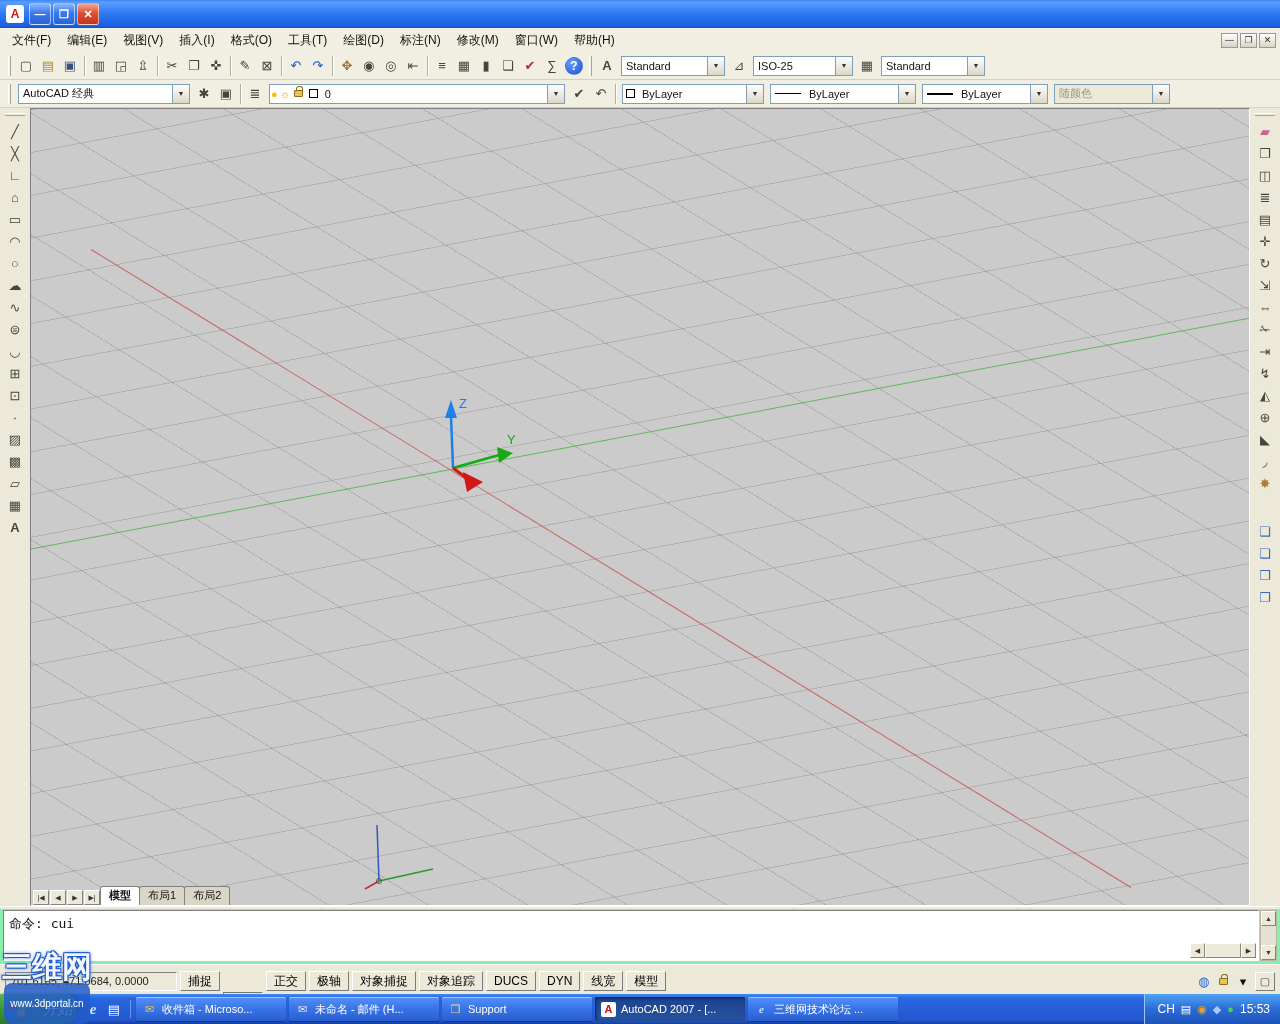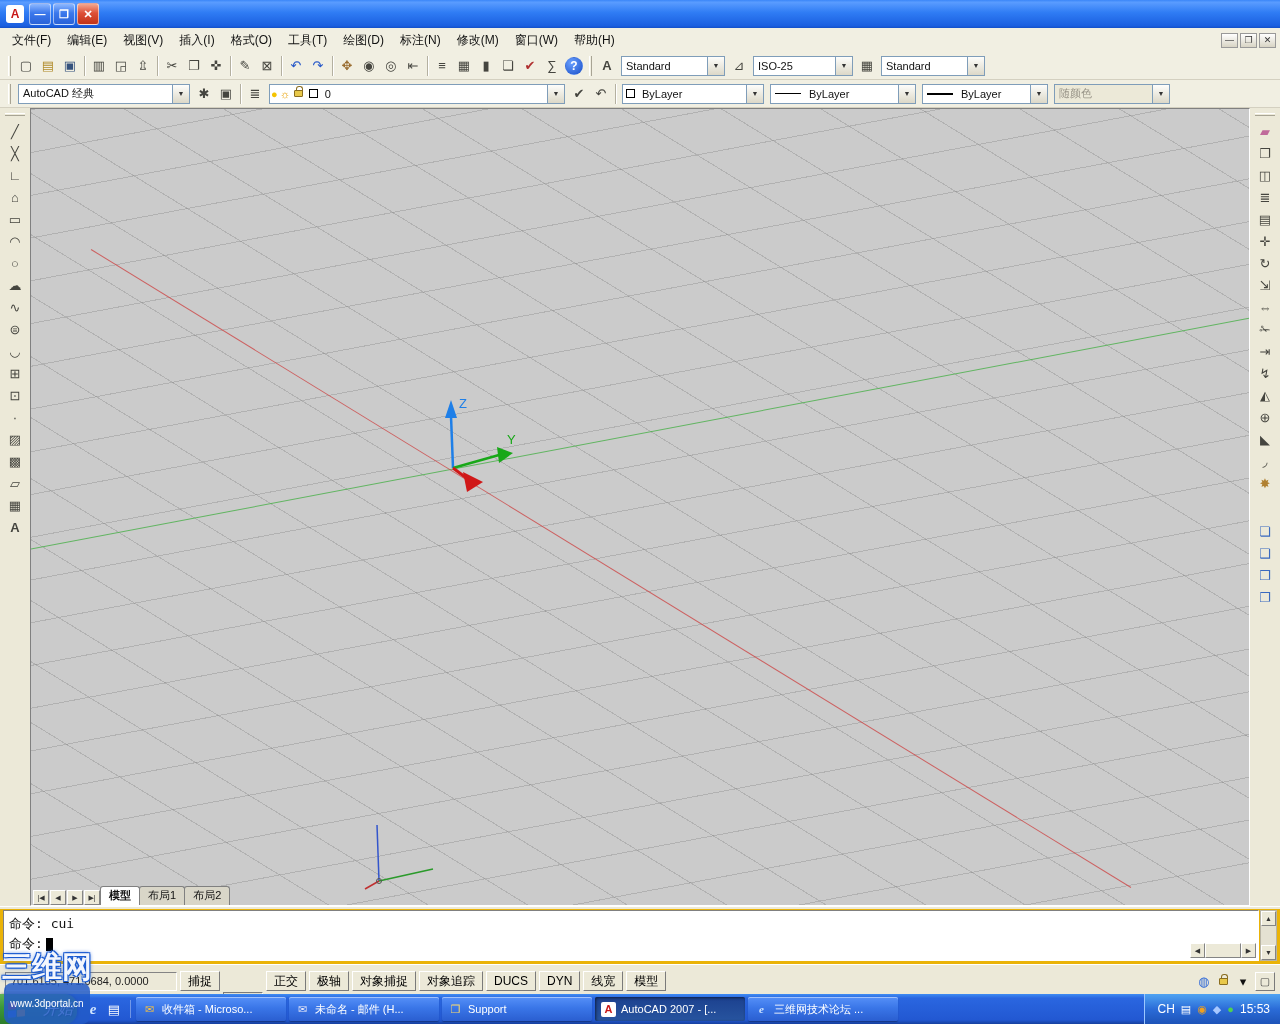--- a/index.html
+++ b/index.html
@@ -75,21 +75,21 @@
   
   .tabstrip { position:absolute; left:0; bottom:0; height:18px; display:flex; align-items:flex-end;
     background:transparent; padding-left:2px; }
   .navbtn { width:16px; height:15px; border:1px solid; border-color:#fff #848484 #848484 #fff; background:#ECE9D8;
     font-size:7px; display:flex; align-items:center; justify-content:center; color:#333; margin-right:1px; }
   .tab { padding:1px 8px 2px; font-size:11px; border:1px solid #808080; border-bottom:none; background:#d9d6c8;
     margin-left:-1px; border-radius:3px 3px 0 0; }
   .tab.active { background:#fff; font-weight:bold; position:relative; z-index:2; }
 
   
-  .cmdwin { position:absolute; top:906px; left:0; right:0; height:58px; background:#eab308; }
+  .cmdwin { position:absolute; top:906px; left:0; right:0; height:58px; background:#86efac; }
   .cmd-splitter { position:absolute; top:0; left:0; right:0; height:3px; border-top:1px solid #fff; background:#ECE9D8; }
   .cmdtext { position:absolute; left:3px; top:4px; right:21px; bottom:3px; background:#fff;
     border:1px solid #808080; border-right-color:#fff; border-bottom-color:#fff;
     font-family:"DejaVu Sans Mono",monospace; font-size:13px; padding:3px 5px; line-height:20px; }
   .caret { display:inline-block; width:7px; height:13px; background:#000; vertical-align:middle; margin-left:3px; }
   .cmd-vscroll { position:absolute; right:3px; top:4px; width:17px; bottom:3px; background:#e4e1d2;
     border:1px solid #b8b4a4; display:flex; flex-direction:column; justify-content:space-between; align-items:center; }
   .scrollarrow { width:15px; height:15px; background:#ECE9D8; border:1px solid; border-color:#fff #848484 #848484 #fff;
     font-size:7px; display:flex; align-items:center; justify-content:center; color:#333; }
   .cmd-hscroll { position:absolute; right:24px; bottom:6px; width:66px; height:15px; display:flex; background:#e4e1d2; }
@@ -349,23 +349,20 @@
       <span class="sbtn" style="color:#3a6ac0">❑</span>
       <span class="sbtn" style="color:#3a6ac0">❒</span>
       <span class="sbtn" style="color:#3a6ac0">❐</span>
     </div>
   </div>
 
   <div class="cmdwin">
     <div class="cmd-splitter"></div>
     <div class="cmdtext">
       <div>命令: cui</div>
-      <div>
-        <span>命令:</span><span class="caret"></span>
-      </div>
     </div>
     <div class="cmd-hscroll">
       <span class="scrollarrow">◀</span>
       <span class="thumb"></span>
       <span class="scrollarrow">▶</span>
     </div>
     <div class="cmd-vscroll">
       <span class="scrollarrow">▲</span>
       <span class="scrollarrow">▼</span>
     </div>

